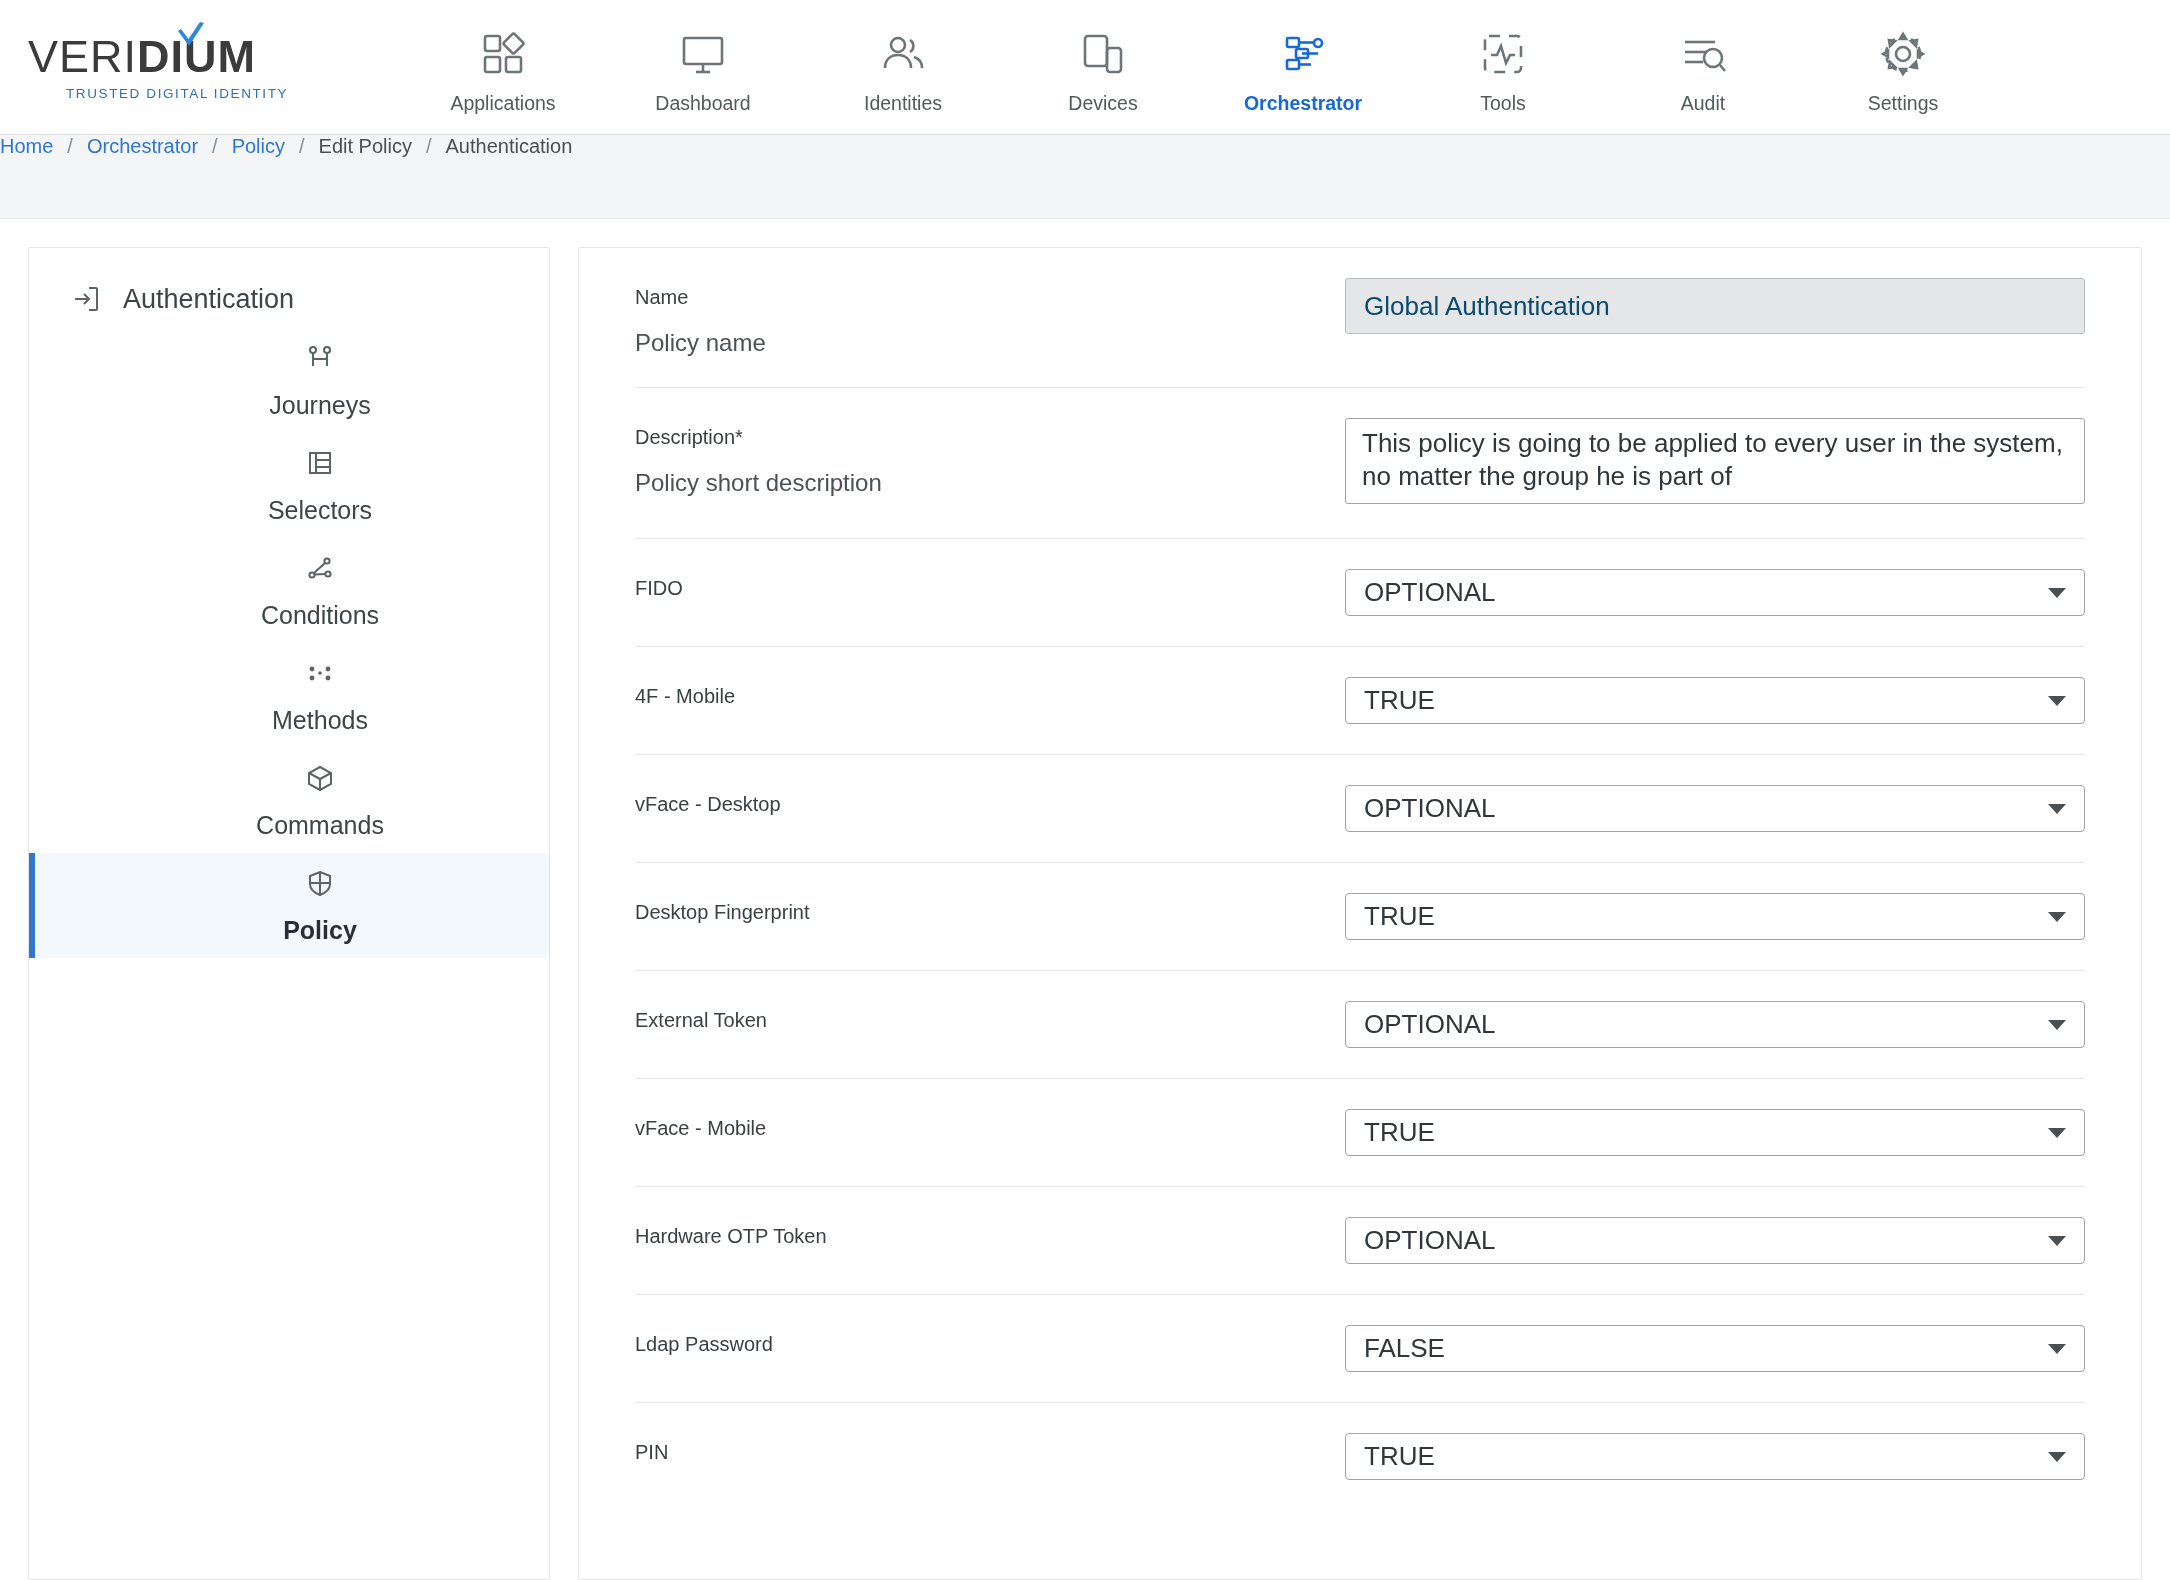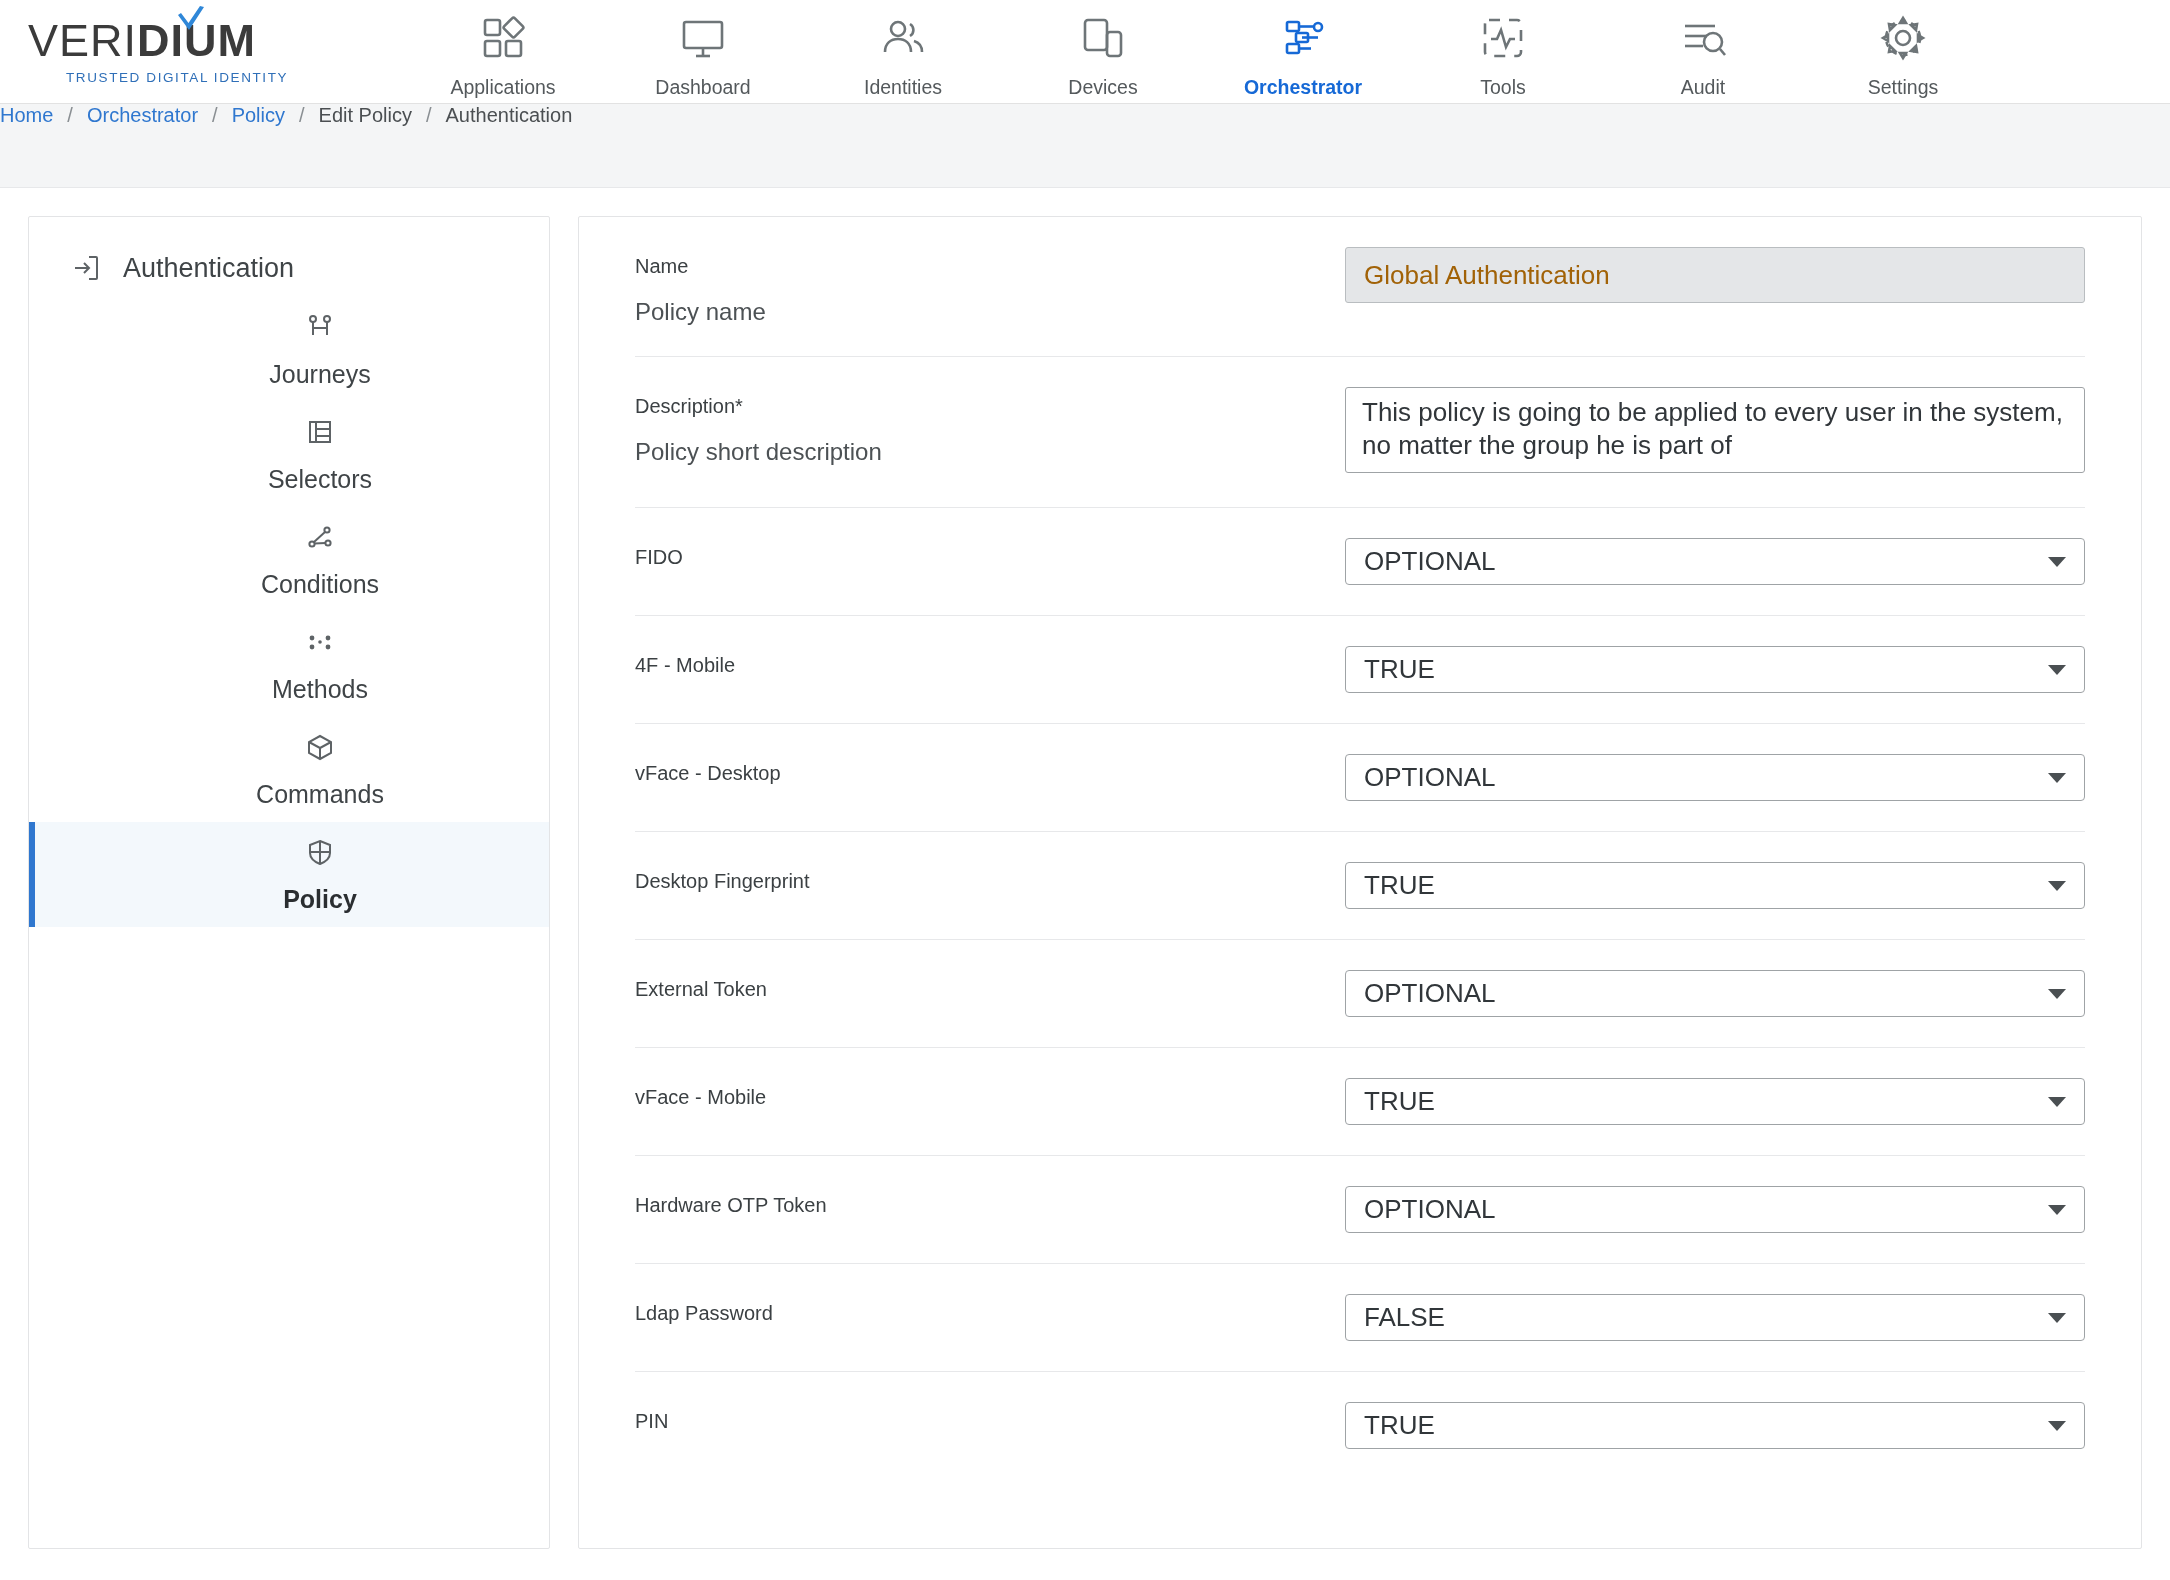--- a/index.html
+++ b/index.html
@@ -7,21 +7,21 @@
     margin: 0; padding: 0;
     width: 2170px; height: 1580px;
     background: #ffffff;
     font-family: "Liberation Sans", sans-serif;
     color: #333;
     overflow: hidden;
   }
 
   
   .topbar {
-    height: 104px;
+    height: 135px;
     display: flex;
     align-items: center;
     background: #ffffff;
     border-bottom: 1px solid #e2e2e2;
     padding-left: 28px;
   }
   .logo-wrap {
     width: 300px;
     display: flex;
     flex-direction: column;
@@ -181,21 +181,21 @@
 
   input.txt {
     width: 100%;
     height: 56px;
     font-size: 26px;
     font-family: "Liberation Sans", sans-serif;
     padding: 2px 18px;
     border: 1px solid #b9bdc0;
     border-radius: 3px;
     background: #e4e6e8;
-    color: #a16207;
+    color: #0c4a6e;
   }
   textarea.ta {
     width: 100%;
     height: 86px;
     font-size: 26px;
     line-height: 1.28;
     font-family: "Liberation Sans", sans-serif;
     padding: 8px 16px;
     border: 1px solid #9fa3a6;
     border-radius: 3px;

